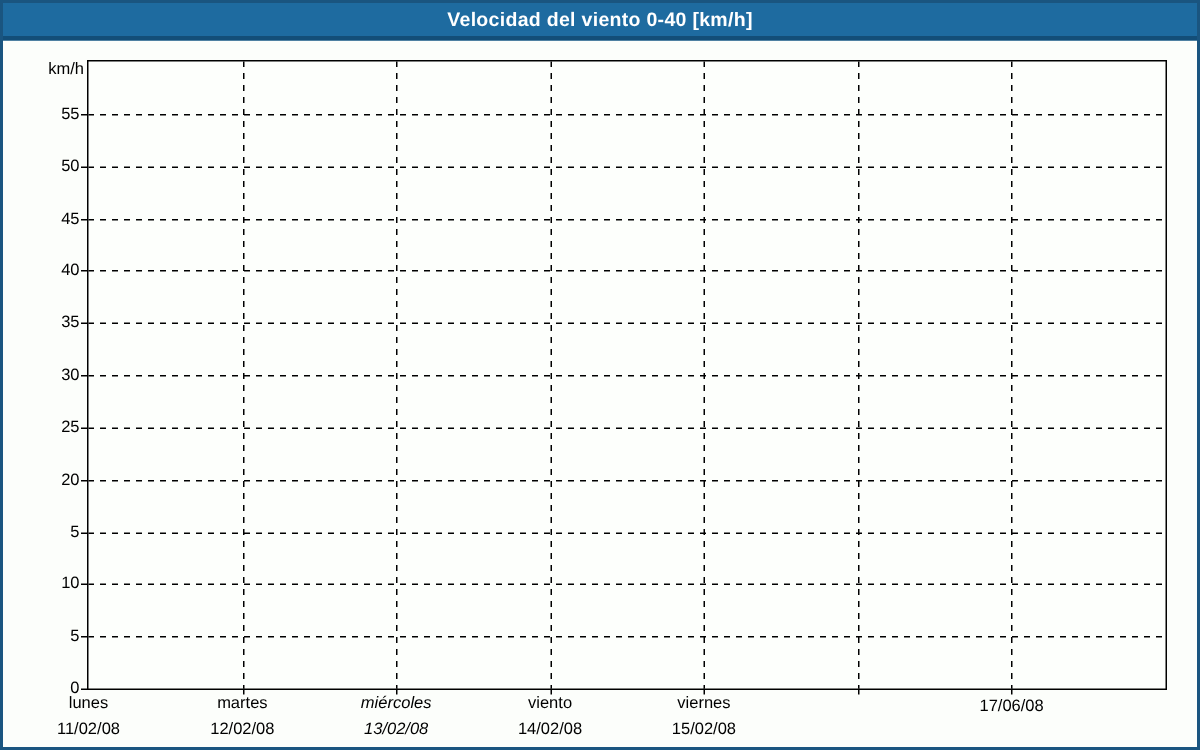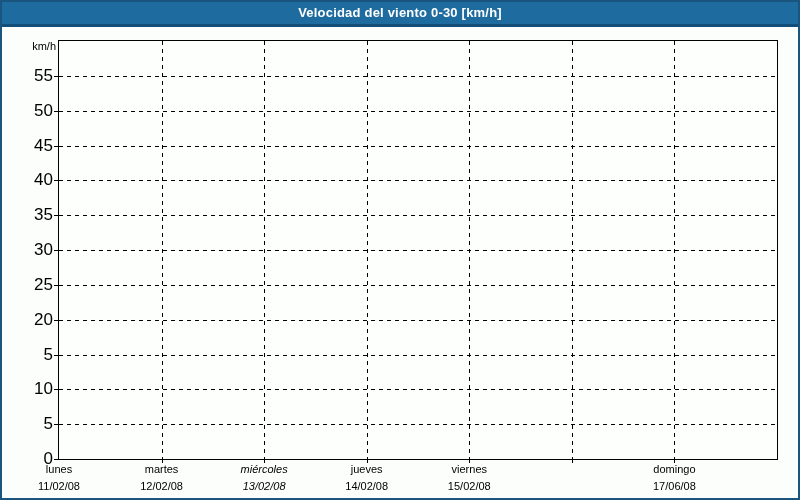--- a/index.html
+++ b/index.html
@@ -33,42 +33,42 @@
   .hgrid {
     position: absolute; left: 0; width: 100%; height: 1px;
     background-image: repeating-linear-gradient(to right, var(--grid,#000) 0px, var(--grid,#000) 4px, transparent 4px, transparent 8px);
   }
   .vgrid {
     position: absolute; top: 0; height: 100%; width: 1px;
     background-image: repeating-linear-gradient(to bottom, var(--grid,#000) 0px, var(--grid,#000) 4px, transparent 4px, transparent 8px);
   }
   .ylab {
     position: absolute; left: 0; width: 33px;
-    text-align: right; font-size: 17px; line-height: 14px;
+    text-align: right; font-size: 11px; line-height: 14px;
     color: var(--label-text, #000);
   }
   .yunit {
     position: absolute; left: 0; top: 38px; width: 36px;
     text-align: right; font-size: 11px; line-height: 13px;
     color: var(--label-text, #000);
   }
   .xlab {
     position: absolute; width: 110px;
     text-align: center; font-size: 11px; line-height: 15px;
     color: var(--label-text, #000);
   }
   .xlab .date-line { margin-top: 2px; }
   .tick { position: absolute; background: var(--axis, #000); }
 </style>
 </head>
 <body>
 
 <div class="frame">
   <div class="titlebar">
-    <span>Velocidad del viento 0-30 [km/h]</span>
+    <span>Velocidad del viento 0-40 [km/h]</span>
   </div>
   <div class="canvas">
     <div class="yunit">km/h</div>
     <div class="plot">
         <div class="hgrid" style="top: 383.17px;"></div>
         <div class="hgrid" style="top: 348.33px;"></div>
         <div class="hgrid" style="top: 313.5px;"></div>
         <div class="hgrid" style="top: 278.67px;"></div>
         <div class="hgrid" style="top: 243.83px;"></div>
         <div class="hgrid" style="top: 209px;"></div>
@@ -117,32 +117,31 @@
           <div class="day-line">martes</div>
           <div class="date-line">12/02/08</div>
         </div>
         <div class="tick" style="left: 141.57px; top: 457px; width: 1px; height: 4px;"></div>
         <div class="xlab" style="left: 189.14px; top: 460px; font-style: italic;">
           <div class="day-line">miércoles</div>
           <div class="date-line">13/02/08</div>
         </div>
         <div class="tick" style="left: 244.14px; top: 457px; width: 1px; height: 4px;"></div>
         <div class="xlab" style="left: 291.71px; top: 460px;">
-          <div class="day-line">jueves</div>
+          <div class="day-line">viento</div>
           <div class="date-line">14/02/08</div>
         </div>
         <div class="tick" style="left: 346.71px; top: 457px; width: 1px; height: 4px;"></div>
         <div class="xlab" style="left: 394.29px; top: 460px;">
           <div class="day-line">viernes</div>
           <div class="date-line">15/02/08</div>
         </div>
         <div class="tick" style="left: 449.29px; top: 457px; width: 1px; height: 4px;"></div>
         <div class="xlab" style="left: 496.86px; top: 460px;">
         </div>
         <div class="tick" style="left: 551.86px; top: 457px; width: 1px; height: 4px;"></div>
         <div class="xlab" style="left: 599.43px; top: 460px;">
-          <div class="day-line">domingo</div>
           <div class="date-line">17/06/08</div>
         </div>
         <div class="tick" style="left: 654.43px; top: 457px; width: 1px; height: 4px;"></div>
       </div>
   </div>
 </div>
 
 </body></html>

